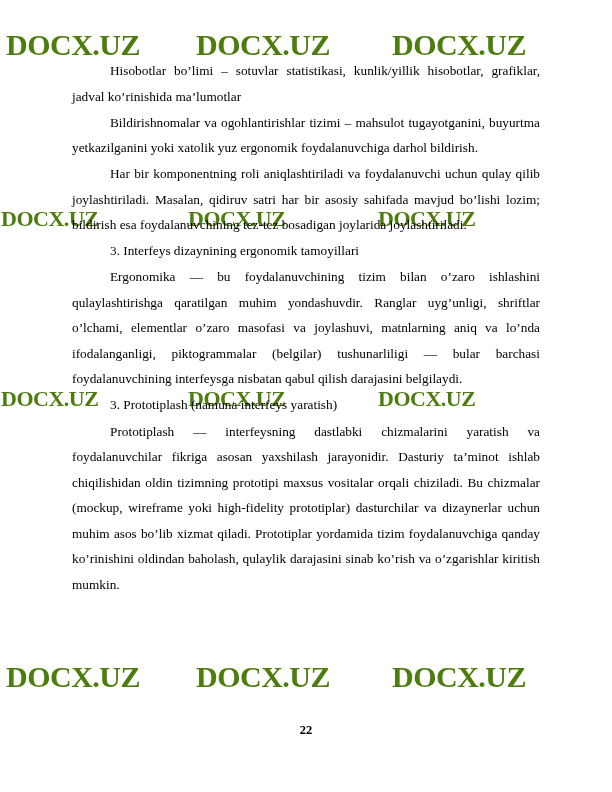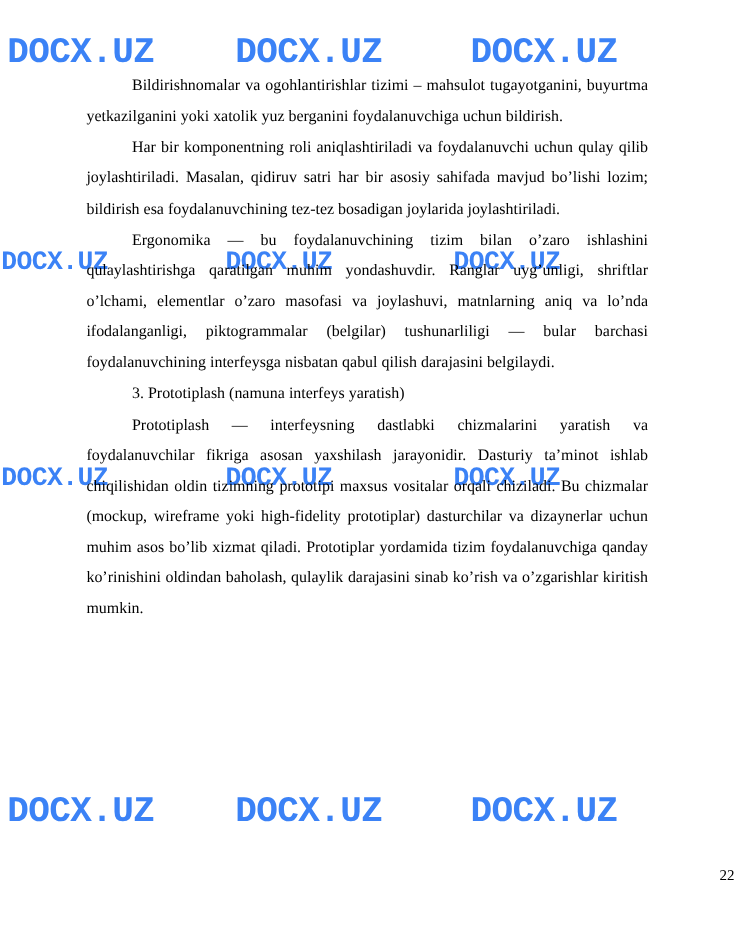--- a/index.html
+++ b/index.html
@@ -17,23 +17,23 @@
 
   
   #watermarks {
     position: absolute;
     inset: 0;
     pointer-events: none;
     z-index: 0;
   }
   .wm {
     position: absolute;
-    font-family: Liberation Mono, monospace;
+    font-family: Liberation Serif, serif;
     font-weight: bold;
-    color: #3b82f6;
+    color: #4d7c0f;
     letter-spacing: -0.5px;
     white-space: nowrap;
     user-select: none;
   }
   .wm-lg { font-size: 30px; }
   .wm-sm { font-size: 22px; }
 
   
   #page {
     position: relative;
@@ -50,22 +50,23 @@
     text-indent: 38px;
     color: #000;
     hyphens: none;
   }
 
   #footer {
     position: absolute;
     bottom: 54px;
     left: 0;
     width: 612px;
-    text-align: right;
+    text-align: center;
     z-index: 1;
+    font-weight: bold;
   }
   #footer .pagenum {
     font-family: "Liberation Serif", serif;
     font-size: 12.5px;
     color: #000;
   }
 </style>
 </head>
 <body>
 
@@ -78,22 +79,24 @@
     <div class="wm wm-sm" style="left: 378px; top: 206px;">DOCX.UZ</div>
     <div class="wm wm-sm" style="left: 1px; top: 386px;">DOCX.UZ</div>
     <div class="wm wm-sm" style="left: 188px; top: 386px;">DOCX.UZ</div>
     <div class="wm wm-sm" style="left: 378px; top: 386px;">DOCX.UZ</div>
     <div class="wm wm-lg" style="left: 6px; top: 660px;">DOCX.UZ</div>
     <div class="wm wm-lg" style="left: 196px; top: 660px;">DOCX.UZ</div>
     <div class="wm wm-lg" style="left: 392px; top: 660px;">DOCX.UZ</div>
   </div>
 
 <div id="page">
-  <p class="para">Bildirishnomalar va ogohlantirishlar tizimi – mahsulot tugayotganini, buyurtma yetkazilganini yoki xatolik yuz berganini foydalanuvchiga uchun bildirish.</p>
+  <p class="para">Hisobotlar bo’limi – sotuvlar statistikasi, kunlik/yillik hisobotlar, grafiklar, jadval ko’rinishida ma’lumotlar</p>
+  <p class="para">Bildirishnomalar va ogohlantirishlar tizimi – mahsulot tugayotganini, buyurtma yetkazilganini yoki xatolik yuz ergonomik foydalanuvchiga darhol bildirish.</p>
   <p class="para">Har bir komponentning roli aniqlashtiriladi va foydalanuvchi uchun qulay qilib joylashtiriladi. Masalan, qidiruv satri har bir asosiy sahifada mavjud bo’lishi lozim; bildirish esa foydalanuvchining tez-tez bosadigan joylarida joylashtiriladi.</p>
+  <p class="para">3. Interfeys dizaynining ergonomik tamoyillari</p>
   <p class="para">Ergonomika — bu foydalanuvchining tizim bilan o’zaro ishlashini qulaylashtirishga qaratilgan muhim yondashuvdir. Ranglar uyg’unligi, shriftlar o’lchami, elementlar o’zaro masofasi va joylashuvi, matnlarning aniq va lo’nda ifodalanganligi, piktogrammalar (belgilar) tushunarliligi — bular barchasi foydalanuvchining interfeysga nisbatan qabul qilish darajasini belgilaydi.</p>
   <p class="para">3. Prototiplash (namuna interfeys yaratish)</p>
   <p class="para">Prototiplash — interfeysning dastlabki chizmalarini yaratish va foydalanuvchilar fikriga asosan yaxshilash jarayonidir. Dasturiy ta’minot ishlab chiqilishidan oldin tizimning prototipi maxsus vositalar orqali chiziladi. Bu chizmalar (mockup, wireframe yoki high-fidelity prototiplar) dasturchilar va dizaynerlar uchun muhim asos bo’lib xizmat qiladi. Prototiplar yordamida tizim foydalanuvchiga qanday ko’rinishini oldindan baholash, qulaylik darajasini sinab ko’rish va o’zgarishlar kiritish mumkin.</p>
 </div>
 
 <div id="footer">
   <span class="pagenum">22</span>
 </div>
 
 </body></html>

